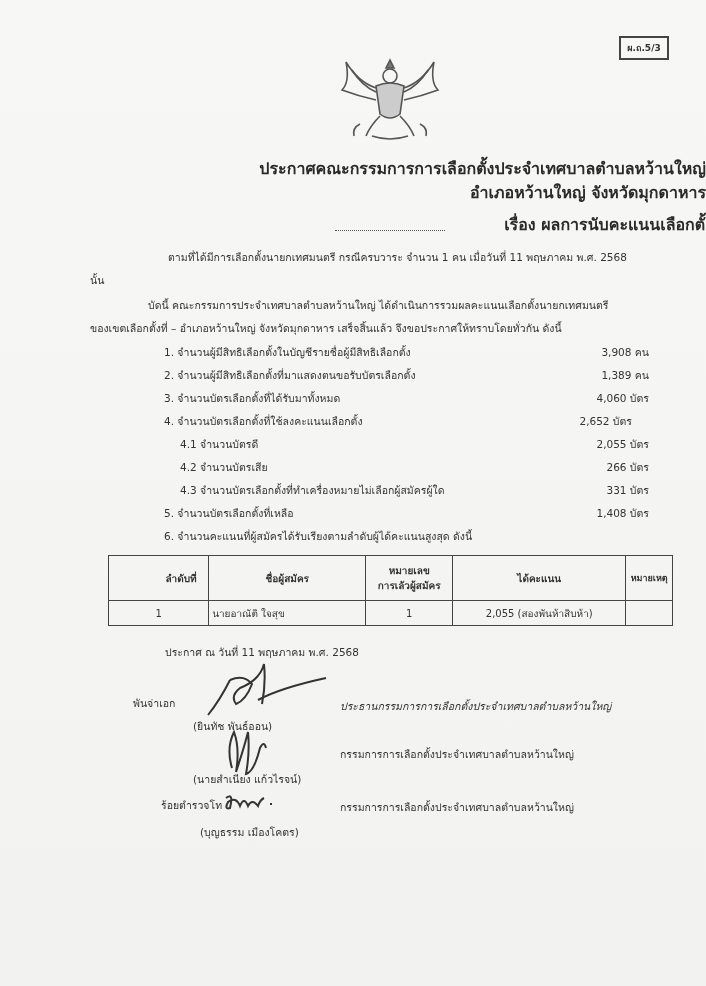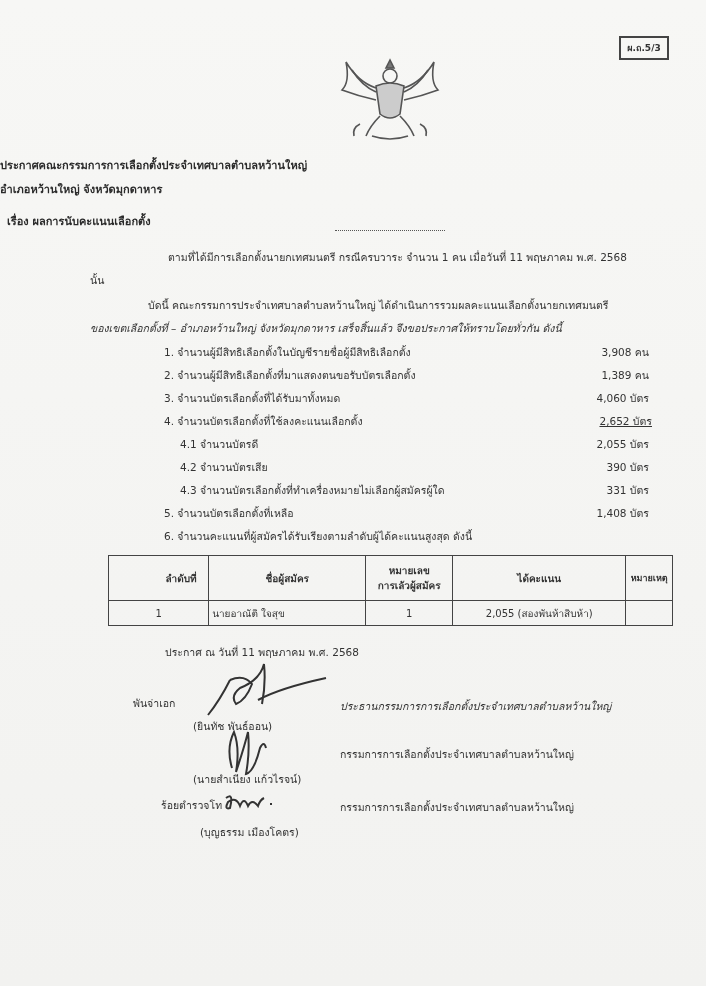--- a/index.html
+++ b/index.html
@@ -14,22 +14,22 @@
     position:absolute; left:0; top:0; width:706px; height:986px;
     background:linear-gradient(180deg,#f7f7f5 0%,#f2f2f0 100%);
   }
   .form-code {
     position:absolute; left:619px; top:36px; width:46px; height:20px;
     border:2px solid #444; font-size:9px; font-weight:bold;
     display:flex; align-items:center; justify-content:center; color:#333;
   }
   .garuda { position:absolute; left:336px; top:52px; width:108px; height:92px; }
   .title-line {
-    position:absolute; left:0; width:706px; text-align:left;
-    font-size:11px; font-weight:bold; color:#2a2a2a;
+    position:absolute; left:0; width:706px; text-align:right;
+    font-size:16px; font-weight:bold; color:#2a2a2a;
   }
   .sep {
     position:absolute; left:335px; top:230px; width:110px; height:0;
     border-top:1px dotted #555;
   }
   .para { position:absolute; font-size:10.5px; white-space:nowrap; color:#333; }
   .item { position:absolute; font-size:10.5px; white-space:nowrap; color:#333; }
   .val { position:absolute; font-size:10.5px; white-space:nowrap; text-align:right; color:#333; }
   table.results {
     position:absolute; left:108px; top:555px; width:565px;
@@ -70,39 +70,39 @@
   </svg>
 
   <div class="title-line" style="top:156px;">ประกาศคณะกรรมการการเลือกตั้งประจำเทศบาลตำบลหว้านใหญ่</div>
   <div class="title-line" style="top:180px;">อำเภอหว้านใหญ่  จังหวัดมุกดาหาร</div>
   <div class="title-line" style="top:212px;padding-left:7px;">เรื่อง  ผลการนับคะแนนเลือกตั้ง</div>
   <div class="sep"></div>
 
   <div class="para" style="left:168px; top:249px;">ตามที่ได้มีการเลือกตั้งนายกเทศมนตรี กรณีครบวาระ จำนวน 1 คน เมื่อวันที่ 11 พฤษภาคม พ.ศ. 2568</div>
   <div class="para" style="left:90px; top:272px;">นั้น</div>
   <div class="para" style="left:148px; top:297px;">บัดนี้  คณะกรรมการประจำเทศบาลตำบลหว้านใหญ่ ได้ดำเนินการรวมผลคะแนนเลือกตั้งนายกเทศมนตรี</div>
-  <div class="para" style="left:90px; top:320px;font-style:italic;">ของเขตเลือกตั้งที่ –   อำเภอหว้านใหญ่ จังหวัดมุกดาหาร เสร็จสิ้นแล้ว จึงขอประกาศให้ทราบโดยทั่วกัน  ดังนี้</div>
+  <div class="para" style="left:90px; top:320px;">ของเขตเลือกตั้งที่ –   อำเภอหว้านใหญ่ จังหวัดมุกดาหาร เสร็จสิ้นแล้ว จึงขอประกาศให้ทราบโดยทั่วกัน  ดังนี้</div>
 
   <div class="item" style="left:164px; top:344px;">1. จำนวนผู้มีสิทธิเลือกตั้งในบัญชีรายชื่อผู้มีสิทธิเลือกตั้ง</div>
   <div class="val" style="right:57px; top:344px;">3,908 คน</div>
 
   <div class="item" style="left:164px; top:367px;">2. จำนวนผู้มีสิทธิเลือกตั้งที่มาแสดงตนขอรับบัตรเลือกตั้ง</div>
   <div class="val" style="right:57px; top:367px;">1,389 คน</div>
 
   <div class="item" style="left:164px; top:390px;">3. จำนวนบัตรเลือกตั้งที่ได้รับมาทั้งหมด</div>
   <div class="val" style="right:57px; top:390px;">4,060 บัตร</div>
 
   <div class="item" style="left:164px; top:413px;">4. จำนวนบัตรเลือกตั้งที่ใช้ลงคะแนนเลือกตั้ง</div>
-  <div class="val" style="right:54px; top:413px;text-decoration:underline;">2,652 บัตร</div>
+  <div class="val" style="right:74px; top:413px;">2,652 บัตร</div>
 
   <div class="item" style="left:180px; top:436px;">4.1 จำนวนบัตรดี</div>
   <div class="val" style="right:57px; top:436px;">2,055 บัตร</div>
 
   <div class="item" style="left:180px; top:459px;">4.2 จำนวนบัตรเสีย</div>
-  <div class="val" style="right:57px; top:459px;">390 บัตร</div>
+  <div class="val" style="right:57px; top:459px;">266 บัตร</div>
 
   <div class="item" style="left:180px; top:482px;">4.3 จำนวนบัตรเลือกตั้งที่ทำเครื่องหมายไม่เลือกผู้สมัครผู้ใด</div>
   <div class="val" style="right:57px; top:482px;">331 บัตร</div>
 
   <div class="item" style="left:164px; top:505px;">5. จำนวนบัตรเลือกตั้งที่เหลือ</div>
   <div class="val" style="right:57px; top:505px;">1,408 บัตร</div>
 
   <div class="item" style="left:164px; top:528px;">6. จำนวนคะแนนที่ผู้สมัครได้รับเรียงตามลำดับผู้ได้คะแนนสูงสุด ดังนี้</div>
 
   <table class="results">

